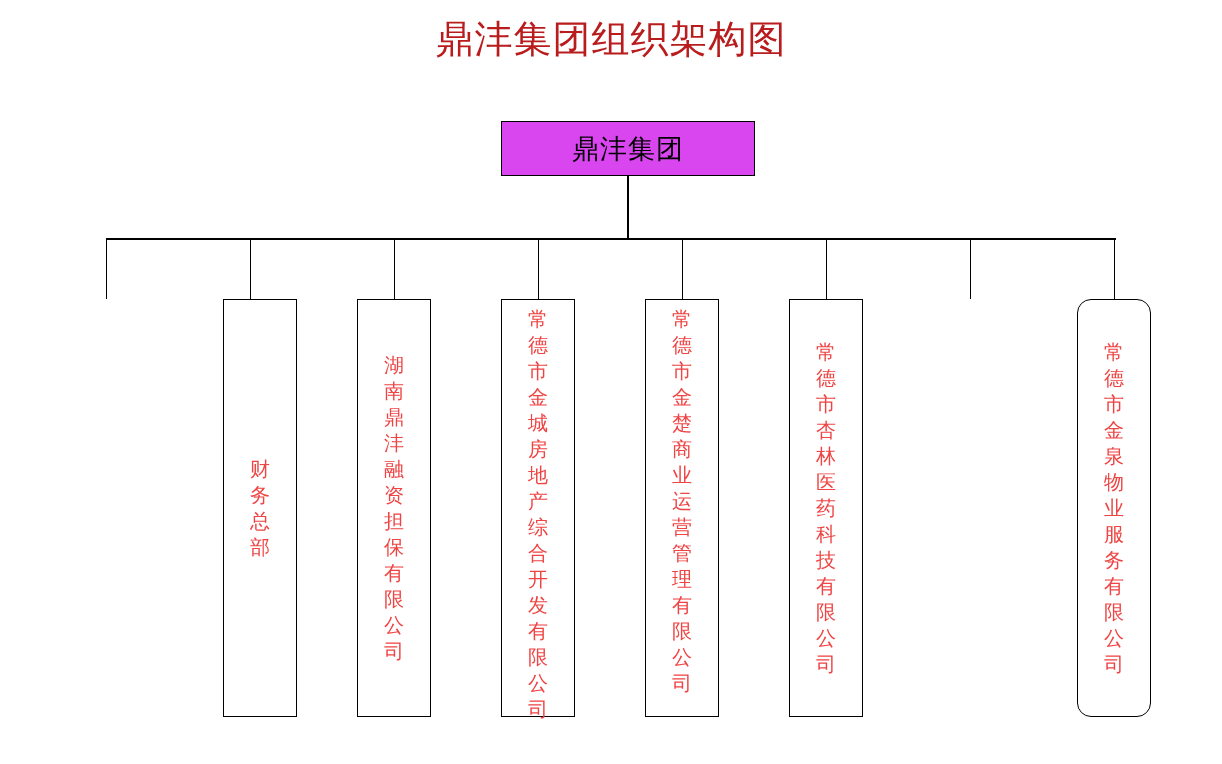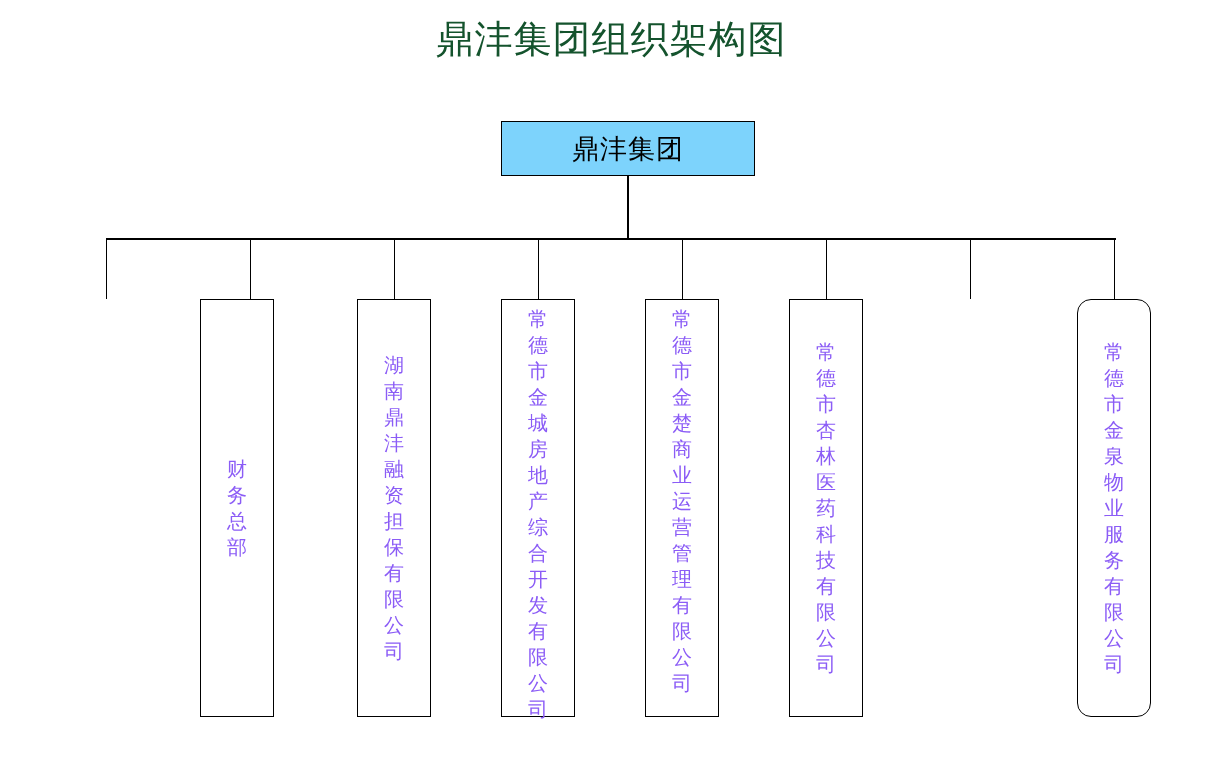--- a/index.html
+++ b/index.html
@@ -25,34 +25,34 @@
   .chart-title {
     position: absolute;
     left: 0;
     top: 16px;
     width: 1222px;
     text-align: center;
     font-size: 38px;
     line-height: 46px;
     letter-spacing: 1px;
     font-family: "DejaVu Serif", "Liberation Serif", serif;
-    color: #14532d;
+    color: #b91c1c;
     white-space: nowrap;
   }
 
   
   .node-root {
     position: absolute;
     left: 501px;
     top: 121px;
     width: 254px;
     height: 55px;
     box-sizing: border-box;
     border: 1.6px solid #000000;
-    background: #7dd3fc;
+    background: #d946ef;
     display: flex;
     align-items: center;
     justify-content: center;
   }
   .node-root .root-label {
     font-size: 27px;
     line-height: 30px;
     letter-spacing: 1px;
     white-space: nowrap;
     font-family: "DejaVu Serif", "Liberation Serif", serif;
@@ -77,21 +77,21 @@
     background: #ffffff;
   }
   .node-leaf .leaf-label {
     position: absolute;
     left: 0;
     width: 100%;
     text-align: center;
     font-size: 20px;
     line-height: 26px;
     font-family: "DejaVu Serif", "Liberation Serif", serif;
-    color: #8b5cf6;
+    color: #ef4444;
     word-break: break-all;
     white-space: normal;
     padding: 0 22px;
     box-sizing: border-box;
   }
   
   .node-leaf.v-center .leaf-label {
     top: 50%;
     transform: translateY(-50%);
   }
@@ -118,21 +118,21 @@
   <div class="conn conn-v" style="left:105.5px; top:238px; height:61px;"></div>
   <div class="conn conn-v" style="left:249.5px; top:238px; height:61px;"></div>
   <div class="conn conn-v" style="left:393.5px; top:238px; height:61px;"></div>
   <div class="conn conn-v" style="left:537.5px; top:238px; height:61px;"></div>
   <div class="conn conn-v" style="left:681.5px; top:238px; height:61px;"></div>
   <div class="conn conn-v" style="left:825.5px; top:238px; height:61px;"></div>
   <div class="conn conn-v" style="left:969.5px; top:238px; height:61px;"></div>
   <div class="conn conn-v" style="left:1113.5px; top:238px; height:61px;"></div>
 
 
-  <div class="node-leaf v-center" style="left:200px;">
+  <div class="node-leaf v-center" style="left:223px;">
     <span class="leaf-label">财务总部</span>
   </div>
 
   <div class="node-leaf v-center" style="left:357px;padding-left:20px;">
     <span class="leaf-label">湖南鼎沣融资担保有限公司</span>
   </div>
 
   <div class="node-leaf v-top" style="left:501px;">
     <span class="leaf-label">常德市金城房地产综合开发有限公司</span>
   </div>

